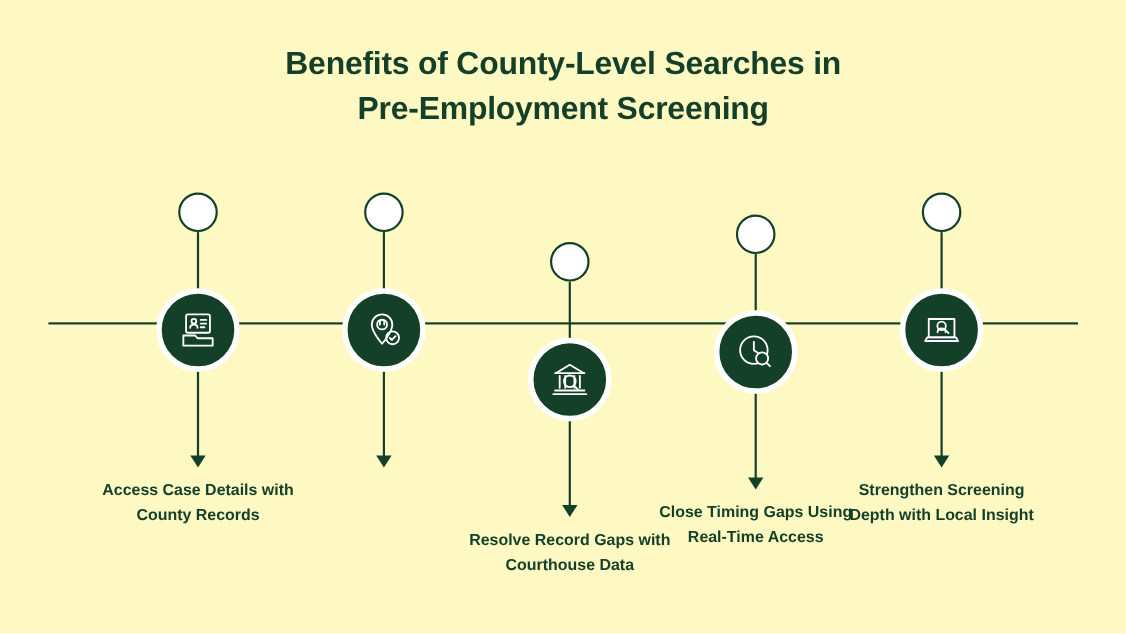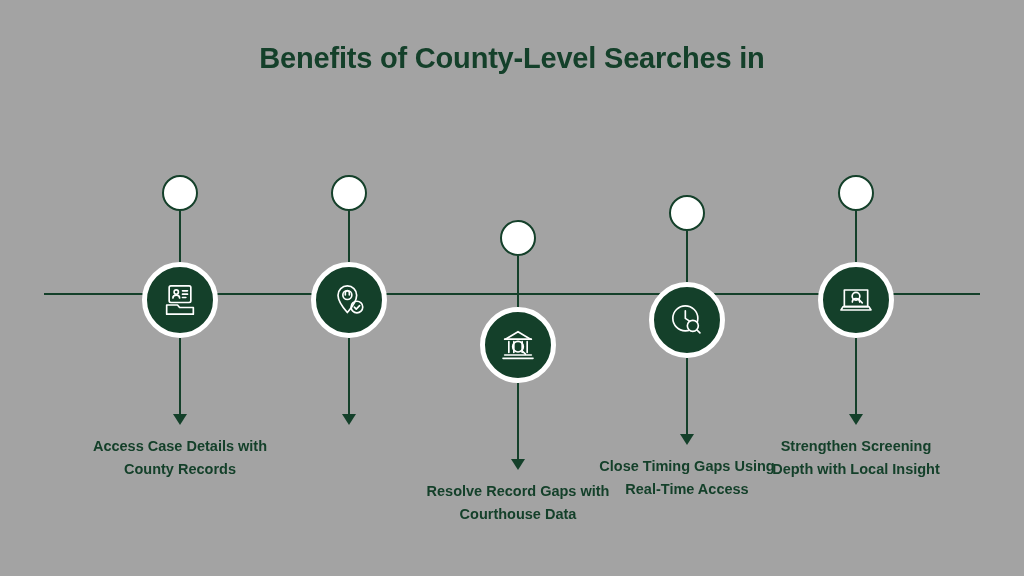--- a/index.html
+++ b/index.html
@@ -11,21 +11,21 @@
     width: 1024px;
     height: 576px;
     overflow: hidden;
     font-family: "Liberation Sans", sans-serif;
     color: #17432a;
   }
   .canvas {
     position: relative;
     width: 1024px;
     height: 576px;
-    background: #a3a3a3;
+    background: #fef9c3;
   }
   .title {
     position: absolute;
     top: 38px;
     left: 0;
     width: 1024px;
     text-align: center;
     font-size: 29px;
     font-weight: bold;
     line-height: 1.42;
@@ -119,20 +119,21 @@
     color: #14402a;
   }
 </style>
 </head>
 <body>
 
 <div class="canvas">
 
   <div class="title">
     <span class="line">Benefits of County-Level Searches in</span>
+    <span class="line">Pre-Employment Screening</span>
   </div>
 
   <div class="baseline"></div>
 
   <div class="node" style="left:90px;">
     <div class="bubble"></div>
     <div class="stem-up"></div>
     <div class="circle">
       <span>
         <svg width="40" height="40" viewBox="0 0 48 48" fill="none" stroke="#ffffff" stroke-width="2" stroke-linecap="round" stroke-linejoin="round">

